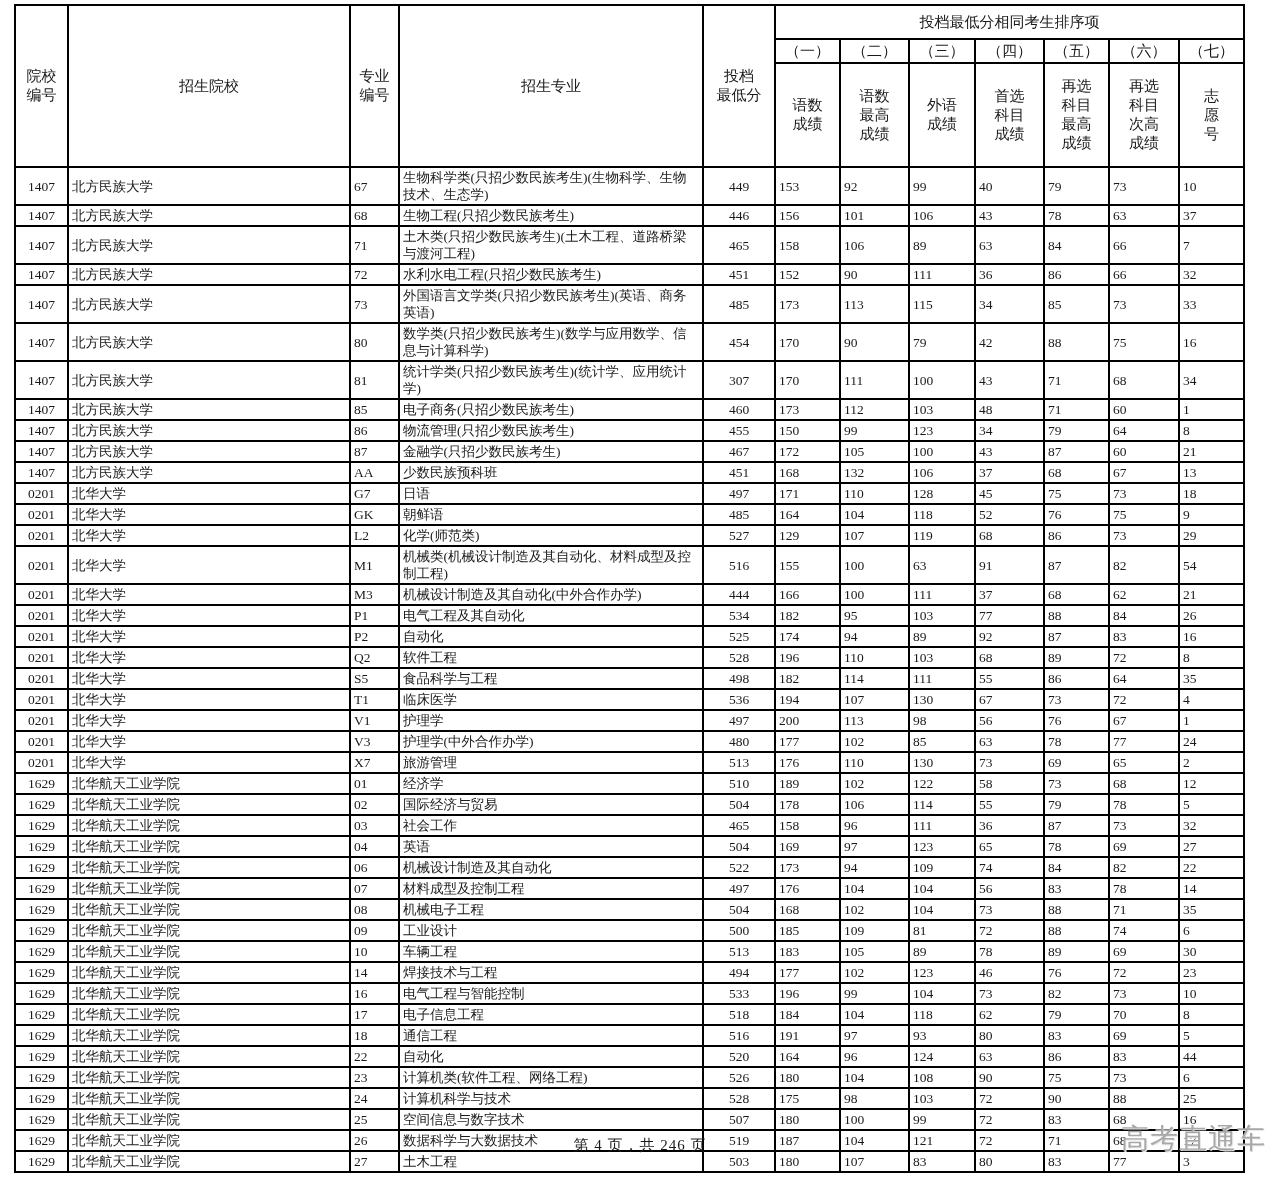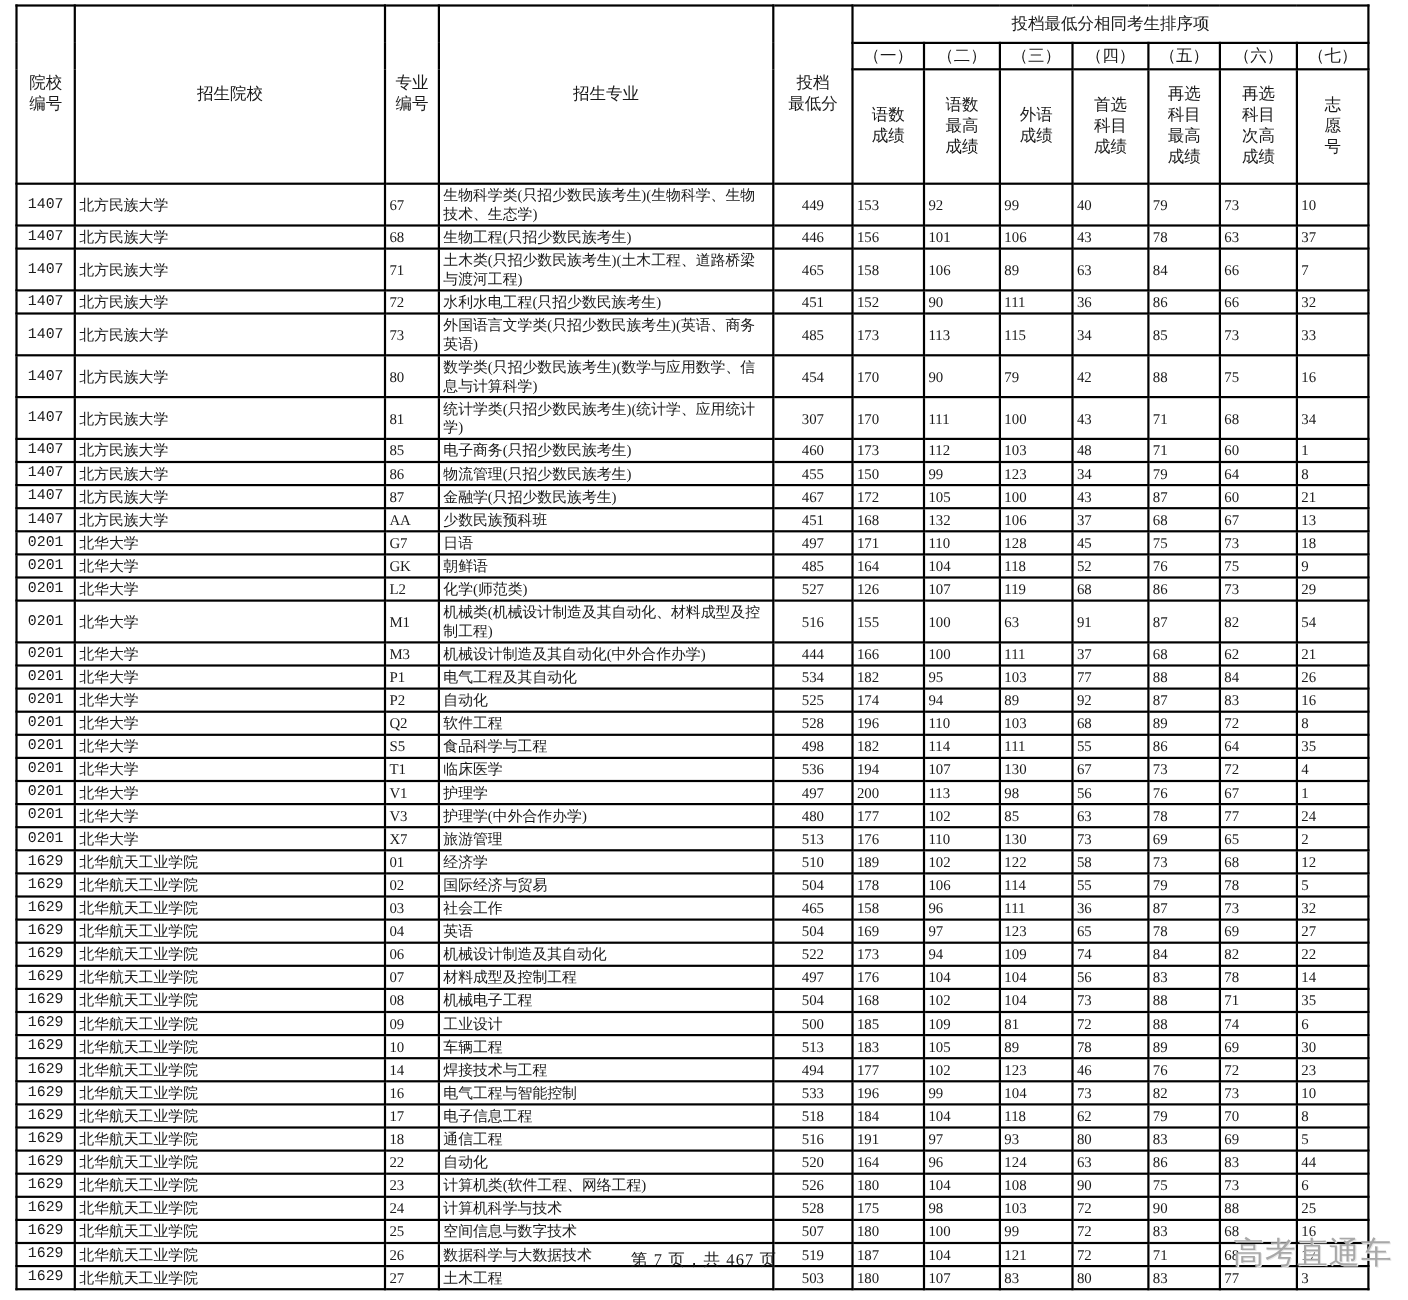--- a/index.html
+++ b/index.html
@@ -34,21 +34,21 @@
   }
   tr.h-group th.group-title{height:34px;}
   tr.h-nums th{height:24px;}
   tr.h-labels th{height:104px;}
   table.score-table td{
     font-size:13.5px;
     line-height:17px;
     padding:1px 3px;
     vertical-align:middle;
   }
-  td.c0{text-align:center;font-family:Liberation Mono, monospace;}
+  td.c0{text-align:center;}
   td.c1{text-align:left;margin-top:23px;}
   td.c2{text-align:left;}
   td.c3{text-align:left;}
   td.c4{text-align:center;border-radius:16px;}
   td.c5,td.c6,td.c7,td.c8,td.c9,td.c10,td.c11{text-align:left;}
   .footer-page{
     position:absolute;
     left:0;width:100%;
     top:1136px;
     text-align:center;
@@ -313,21 +313,21 @@
           <td class="c9">76</td>
           <td class="c10">75</td>
           <td class="c11">9</td>
         </tr>
         <tr>
           <td class="c0">0201</td>
           <td class="c1">北华大学</td>
           <td class="c2">L2</td>
           <td class="c3">化学(师范类)</td>
           <td class="c4">527</td>
-          <td class="c5">126</td>
+          <td class="c5">129</td>
           <td class="c6">107</td>
           <td class="c7">119</td>
           <td class="c8">68</td>
           <td class="c9">86</td>
           <td class="c10">73</td>
           <td class="c11">29</td>
         </tr>
         <tr>
           <td class="c0">0201</td>
           <td class="c1">北华大学</td>
@@ -731,14 +731,14 @@
           <td class="c7">83</td>
           <td class="c8">80</td>
           <td class="c9">83</td>
           <td class="c10">77</td>
           <td class="c11">3</td>
         </tr>
       </tbody>
   </table>
 </div>
 
-<div class="footer-page">第 7 页，共 467 页</div>
+<div class="footer-page">第 4 页，共 246 页</div>
 <div class="watermark">高考直通车</div>
 
 </body></html>

